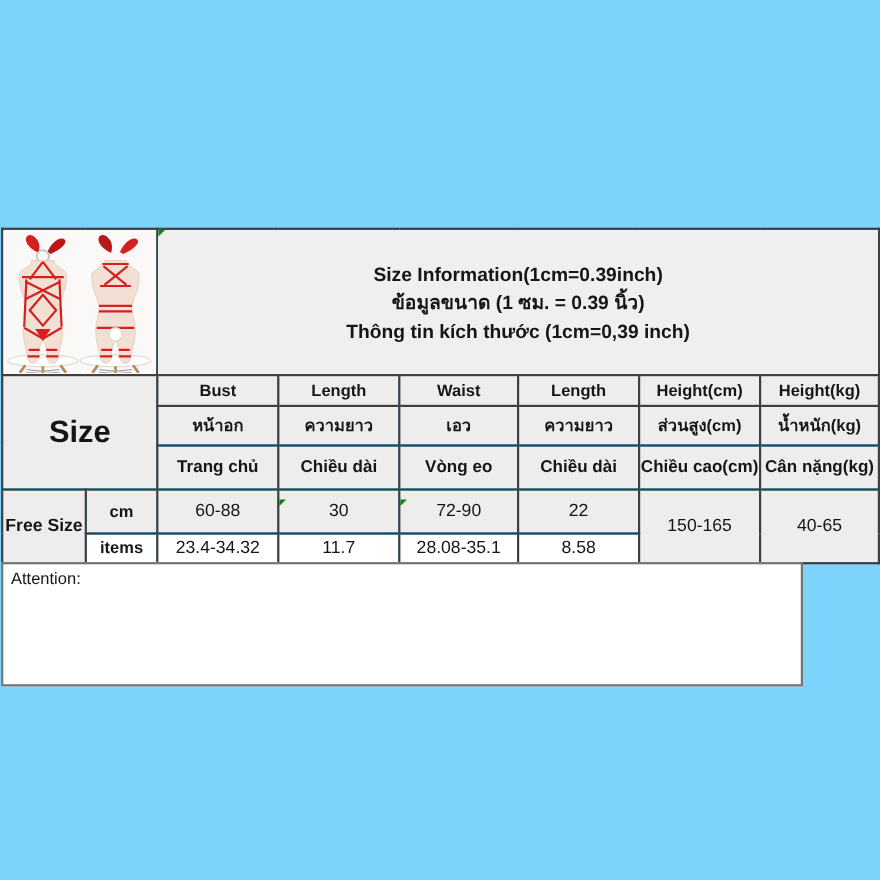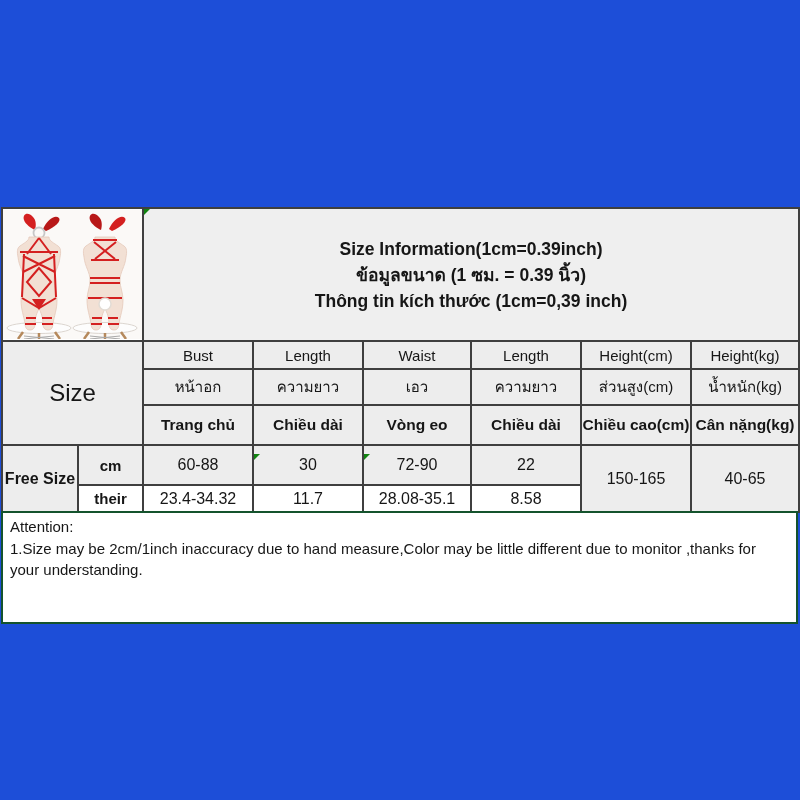--- a/index.html
+++ b/index.html
@@ -1,42 +1,42 @@
 <!DOCTYPE html>
 <html><head>
 <meta charset="utf-8">
 <style>
   html,body{margin:0;padding:0;background:#ffffff;}
   #canvas{
-    position:relative;width:800px;height:800px;background:#1d4ed8;overflow:hidden;
+    position:relative;width:800px;height:800px;background:#7dd3fc;overflow:hidden;
     font-family:"Liberation Sans","DejaVu Sans",sans-serif;color:#161616;
   }
   .sheet{position:absolute;left:1px;top:207px;width:797px;}
   table.size-chart{
     border-collapse:collapse;table-layout:fixed;width:797px;
   }
   table.size-chart td{
     border:2px solid #3f3f3f;text-align:center;vertical-align:middle;
     padding:0;overflow:hidden;white-space:nowrap;
   }
   .gray{background:#ededed;}
   .white{background:#ffffff;}
   .img-cell{padding:0;background:#ffffff;}
   .img-cell svg{display:block;}
   .title-cell{background:#efefef;position:relative;}
   .title-line{font-weight:bold;font-size:17.5px;line-height:26px;}
-  .size-corner{font-weight:normal;font-size:24px;}
-  .hdr{font-weight:normal;font-size:15px;}
+  .size-corner{font-weight:bold;font-size:28px;}
+  .hdr{font-weight:bold;font-size:15px;}
   .hdr-vi{font-weight:bold;font-size:15.5px;}
   .unit-label{font-weight:bold;font-size:15px;}
   .row-label{font-weight:bold;font-size:16px;}
   .val{font-weight:normal;font-size:16px;}
   .attention-box{
-    box-sizing:border-box;width:797px;height:113px;margin-top:-2px;
-    border:2px solid #14532d;background:#ffffff;
+    box-sizing:border-box;width:729px;height:113px;margin-top:-2px;
+    border:2px solid #737373;background:#ffffff;
     padding:3px 7px;text-align:left;
   }
   .attention-box div{font-size:15px;line-height:21.5px;font-weight:normal;}
   .err-tri{
     position:absolute;width:0;height:0;
     border-top:6px solid #108310;border-right:6px solid transparent;
     pointer-events:none;
   }
 </style>
 </head>
@@ -153,31 +153,30 @@
         <td class="gray unit-label">cm</td>
         <td class="gray val">60-88</td>
         <td class="gray val">30</td>
         <td class="gray val">72-90</td>
         <td class="gray val">22</td>
         <td class="gray val" rowspan="2">150-165</td>
         <td class="gray val" rowspan="2">40-65</td>
       </tr>
 
       <tr style="height:27px">
-        <td class="white unit-label">their</td>
+        <td class="white unit-label">items</td>
         <td class="white val">23.4-34.32</td>
         <td class="white val">11.7</td>
         <td class="white val">28.08-35.1</td>
         <td class="white val">8.58</td>
       </tr>
     </tbody>
       </table>
 
     <div class="attention-box">
       <div>Attention:</div>
-      <div style="white-space:normal;">1.Size may be 2cm/1inch inaccuracy due to hand measure,Color may be little different due to monitor ,thanks for your understanding.</div>
     </div>
 
     <span class="err-tri" style="left:143px;top:2px"></span>
     <span class="err-tri" style="left:253px;top:247px"></span>
     <span class="err-tri" style="left:363px;top:247px"></span>
   </div>
 </div>
 
 </body></html>

